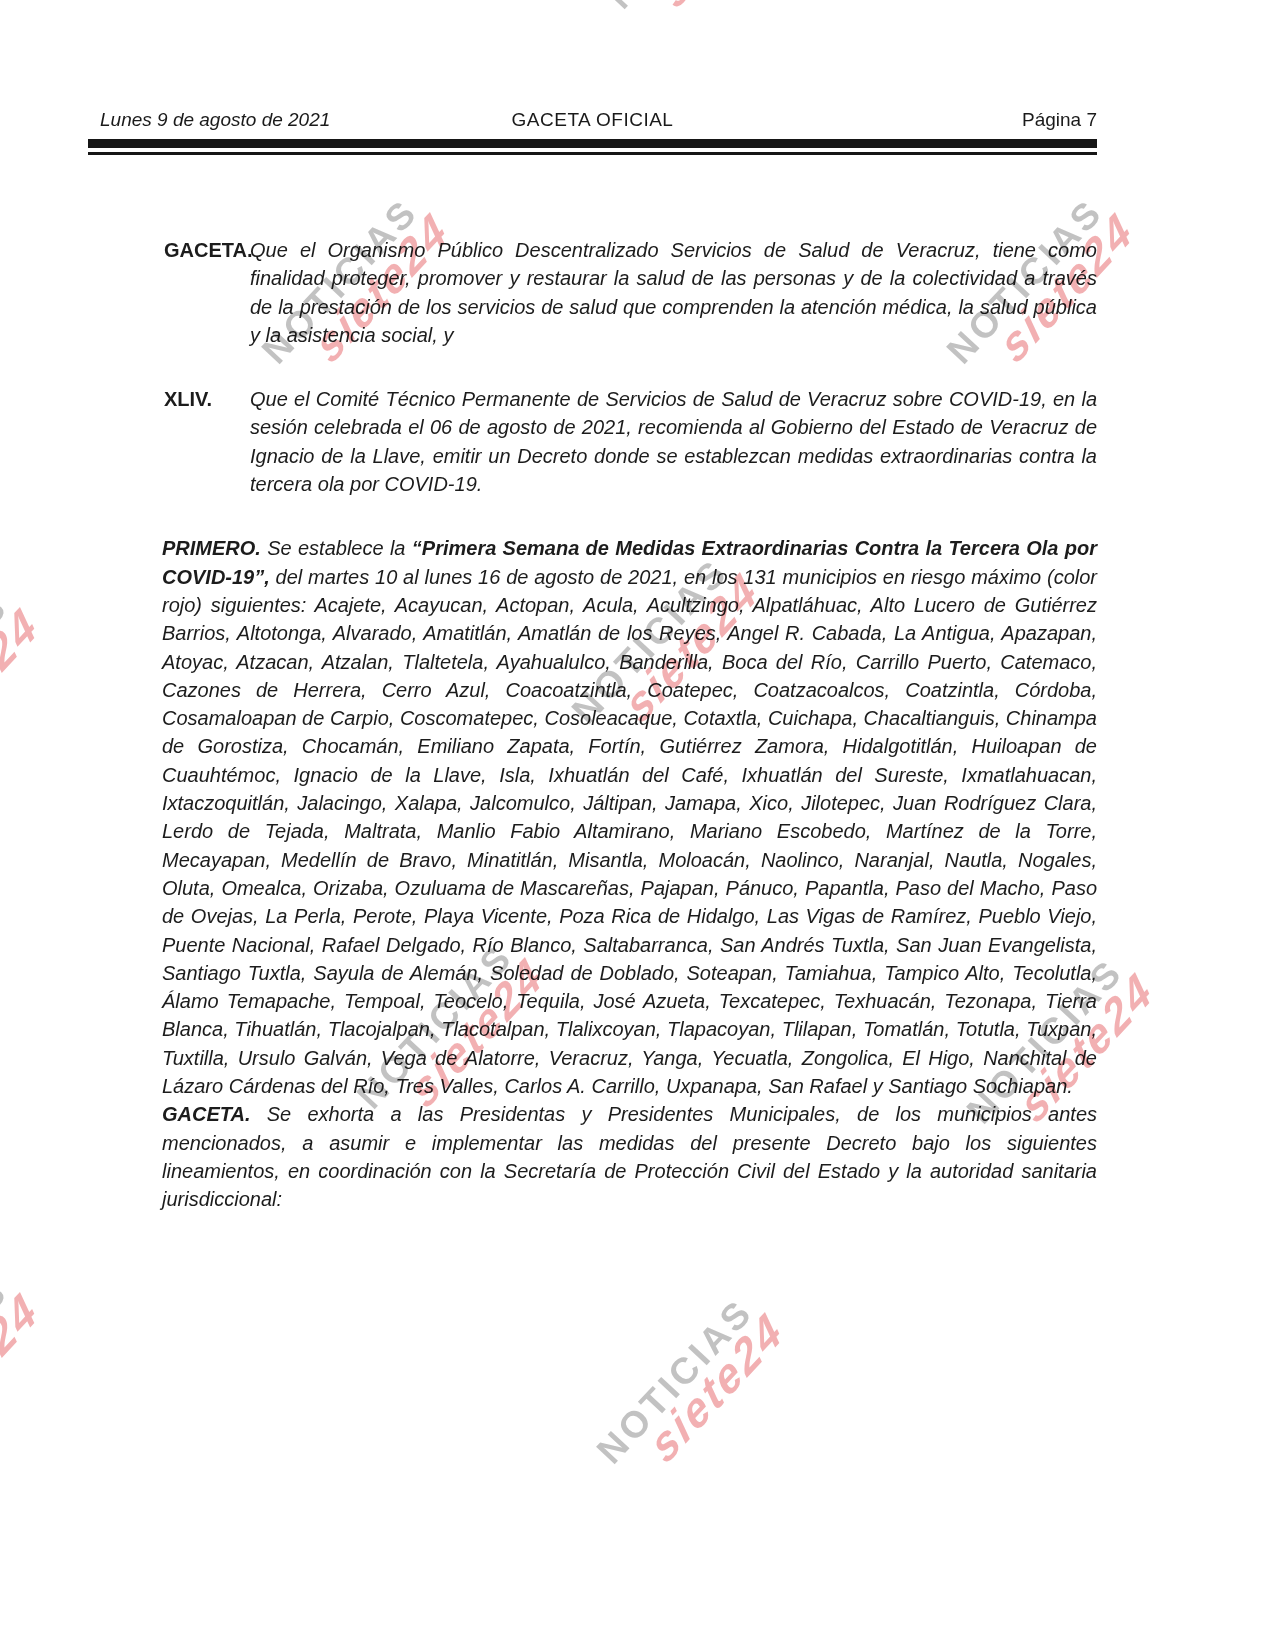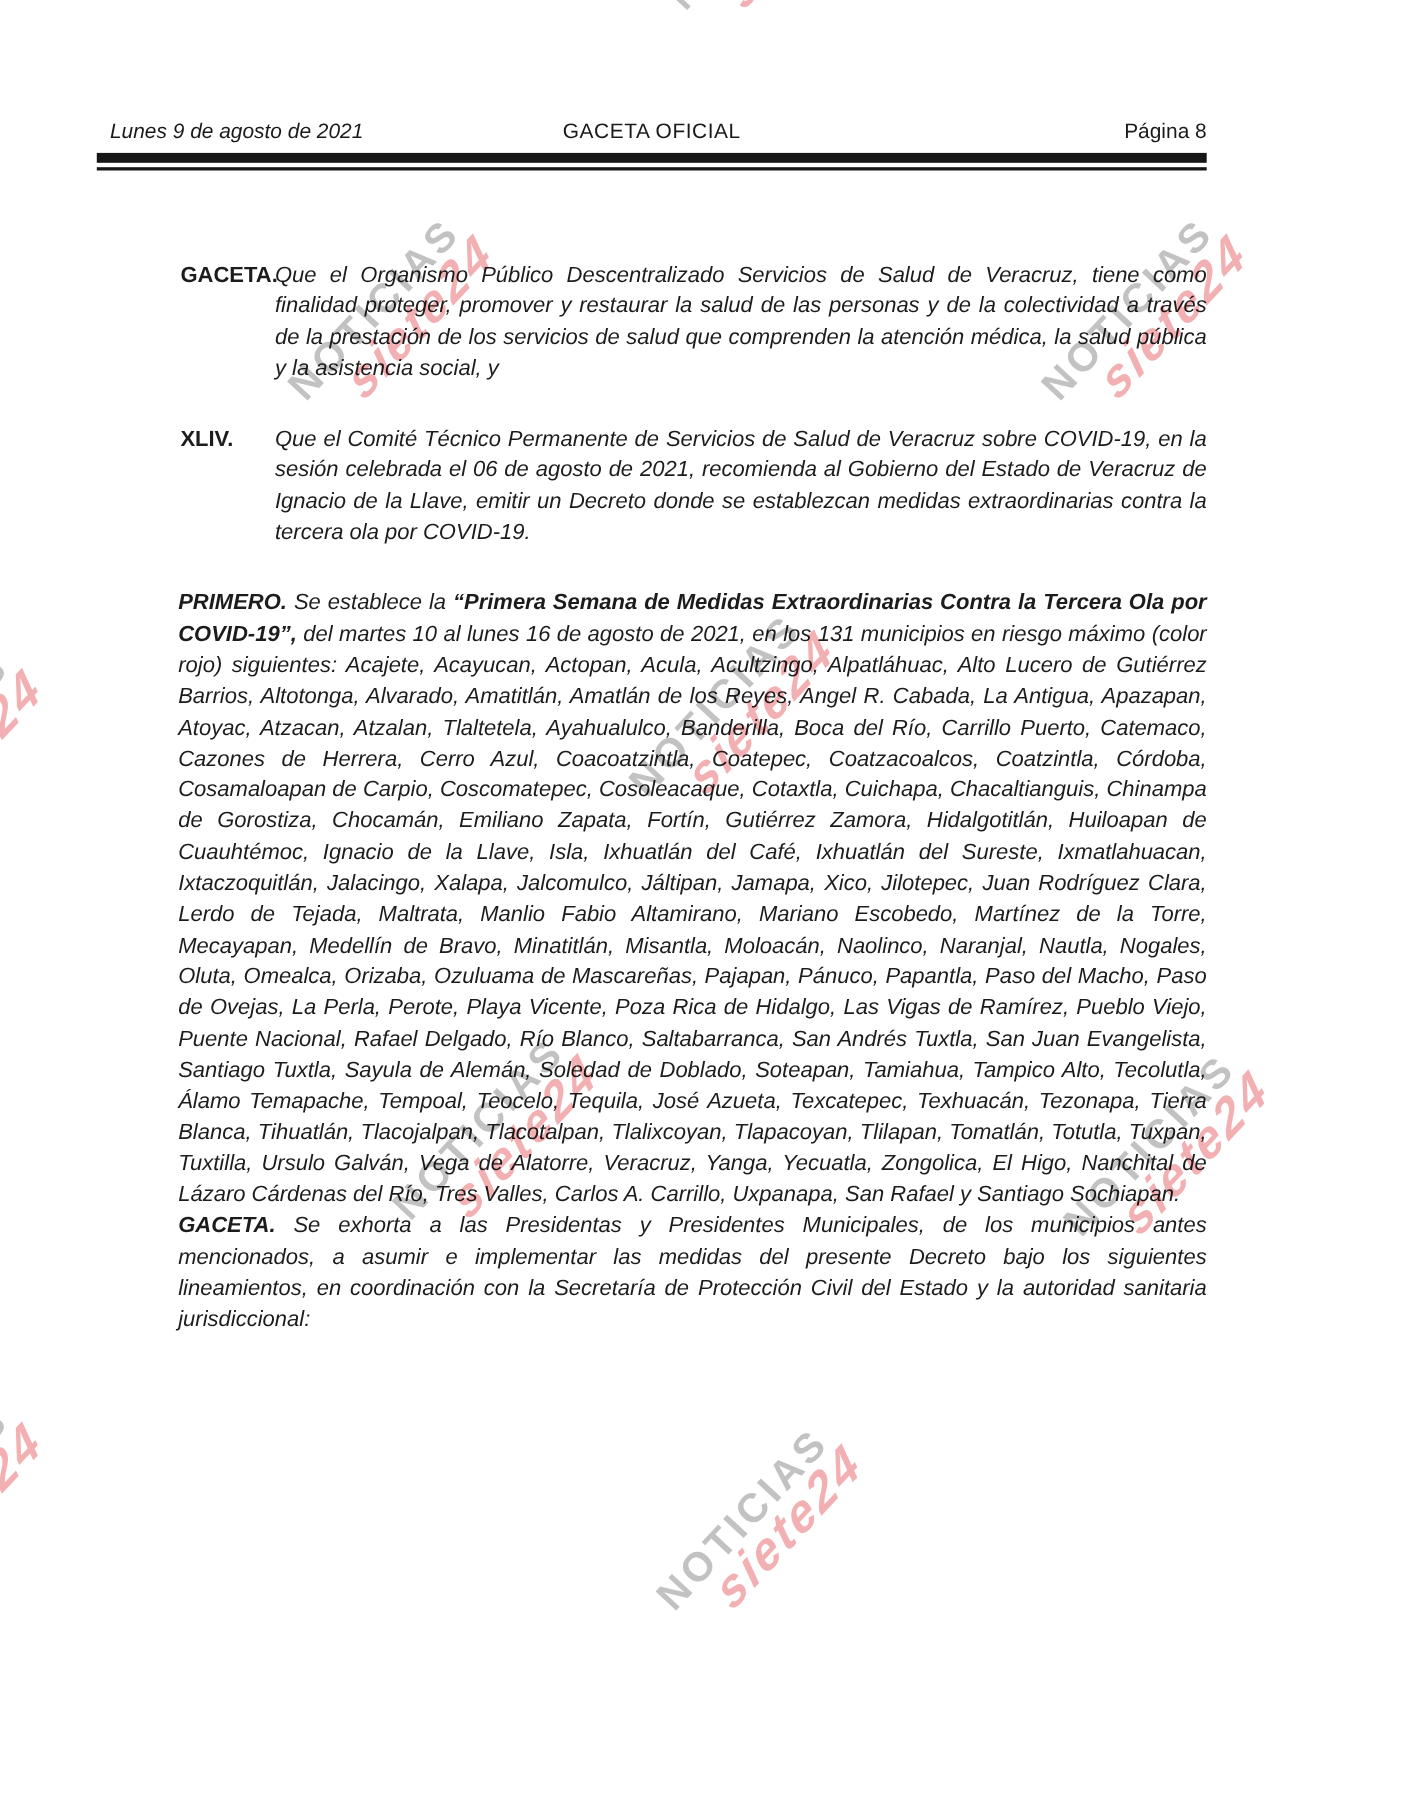--- a/index.html
+++ b/index.html
@@ -97,21 +97,21 @@
     <span class="wm-r">siete24</span>
   </div>
   <div class="wm" style="left:690px;top:1395px;">
     <span class="wm-g">NOTICIAS</span>
     <span class="wm-r">siete24</span>
   </div>
 
   <div class="header">
     <span class="hdr-date">Lunes 9 de agosto de 2021</span>
     <span class="hdr-title">GACETA OFICIAL</span>
-    <span class="hdr-page">Página 8</span>
+    <span class="hdr-page">Página 7</span>
   </div>
   <div class="rule-thick"></div>
   <div class="rule-thin"></div>
 
   <div class="content">
     <div class="spacer-top"></div>
 
     <div class="roman-item">
       <span class="roman-label">GACETA.</span>
       <p>Que el Organismo Público Descentralizado Servicios de Salud de Veracruz, tiene como finalidad proteger, promover y restaurar la salud de las personas y de la colectividad a través de la prestación de los servicios de salud que comprenden la atención médica, la salud pública y la asistencia social, y</p>

